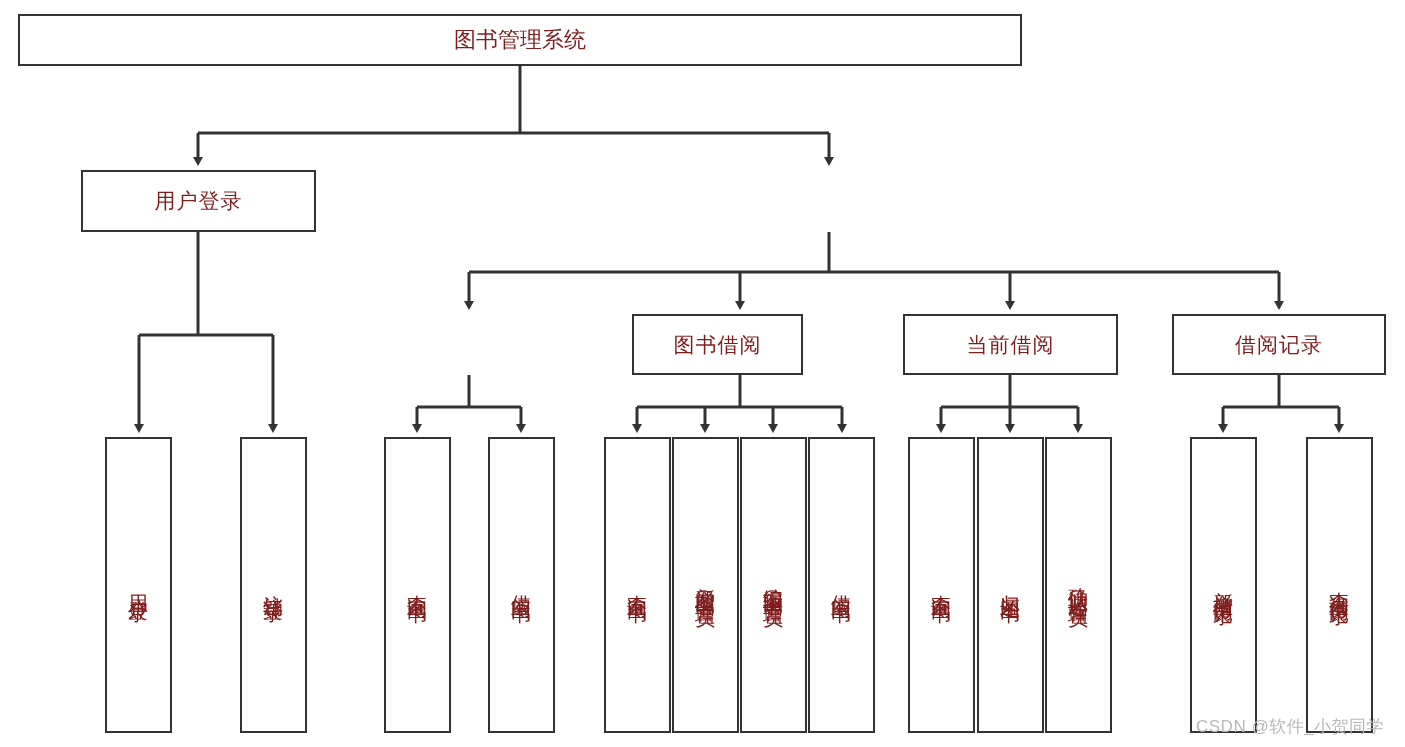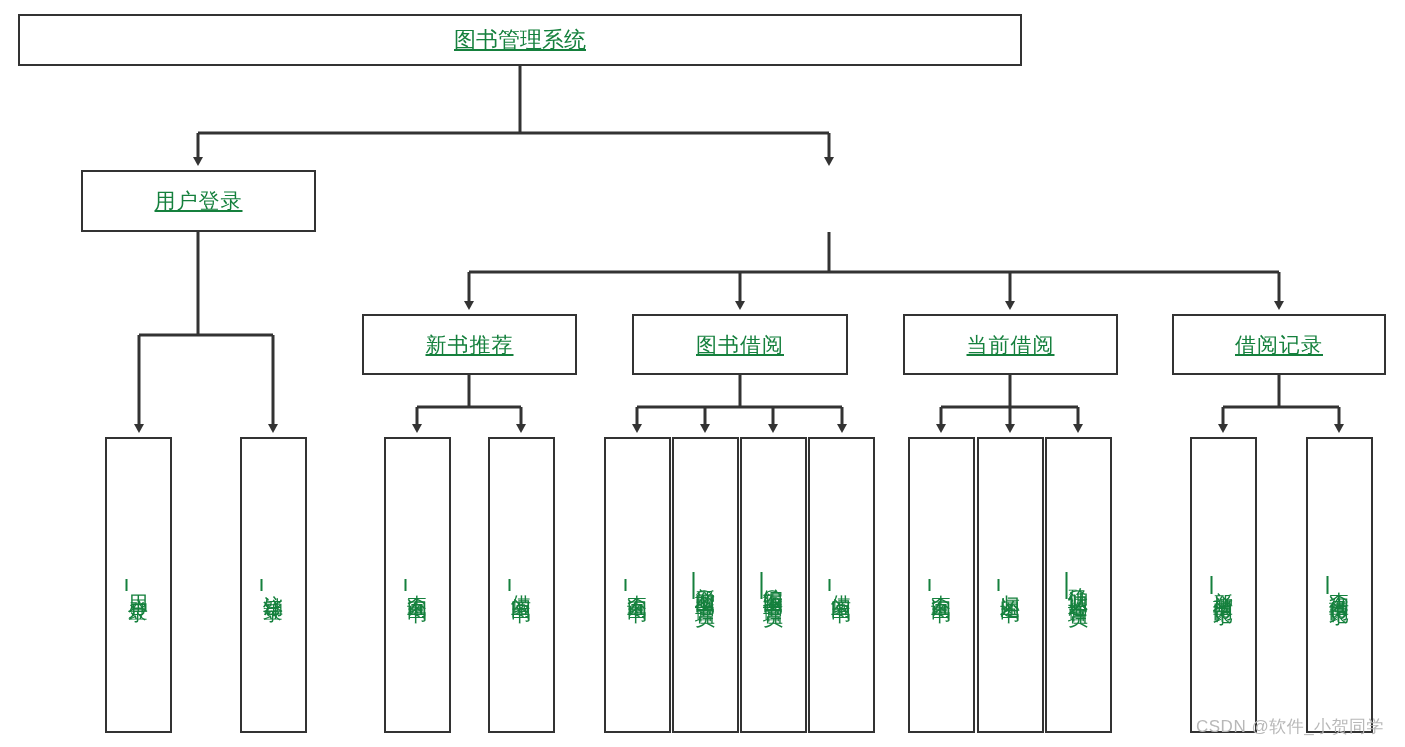--- a/index.html
+++ b/index.html
@@ -18,22 +18,21 @@
     overflow: hidden;
   }
   .node {
     position: absolute;
     box-sizing: border-box;
     border: 2px solid #333333;
     background: #ffffff;
     display: flex;
     align-items: center;
     justify-content: center;
-    color: #15803d;
-    text-decoration: underline;
+    color: #7f1d1d;
   }
   .node.horiz {
     font-size: 21px;
     letter-spacing: 1px;
     line-height: 1.2;
   }
   .node.root {
     font-size: 22px;
   }
   .node.leaf {
@@ -121,24 +120,21 @@
   </svg>
 
   <div class="node root" style="left:18px; top:14px; width:1004px; height:52px;">
     <span>图书管理系统</span>
   </div>
 
   <div class="node horiz" style="left:81px; top:170px; width:235px; height:62px;">
     <span>用户登录</span>
   </div>
 
-  <div class="node horiz" style="left:362px; top:314px; width:215px; height:61px;">
-    <span>新书推荐</span>
-  </div>
-  <div class="node horiz" style="left:632px; top:314px; width:216px; height:61px;">
+  <div class="node horiz" style="left:632px; top:314px; width:171px; height:61px;">
     <span>图书借阅</span>
   </div>
   <div class="node horiz" style="left:1172px; top:314px; width:214px; height:61px;">
     <span>借阅记录</span>
   </div>
   <div class="node horiz" style="left:903px; top:314px; width:215px; height:61px;">
     <span>当前借阅</span>
   </div>
 
   <div class="node leaf" style="left:105px; top:437px; width:67px; height:296px;">

